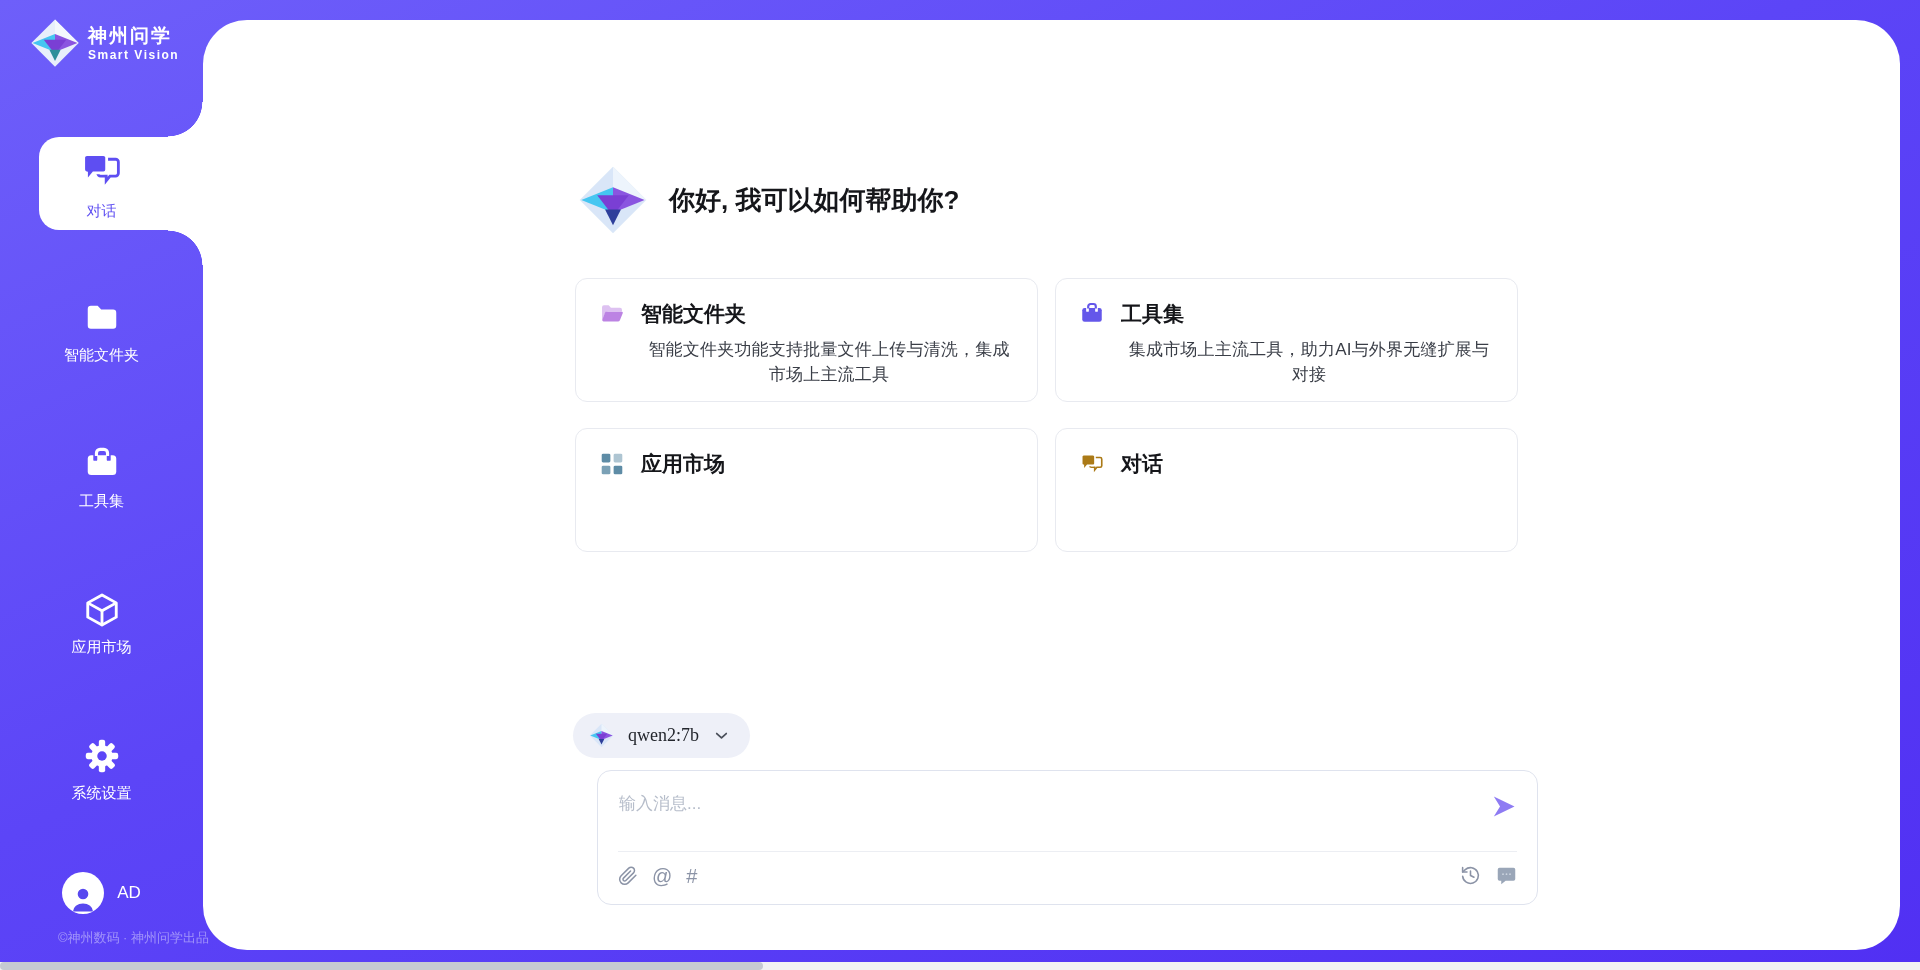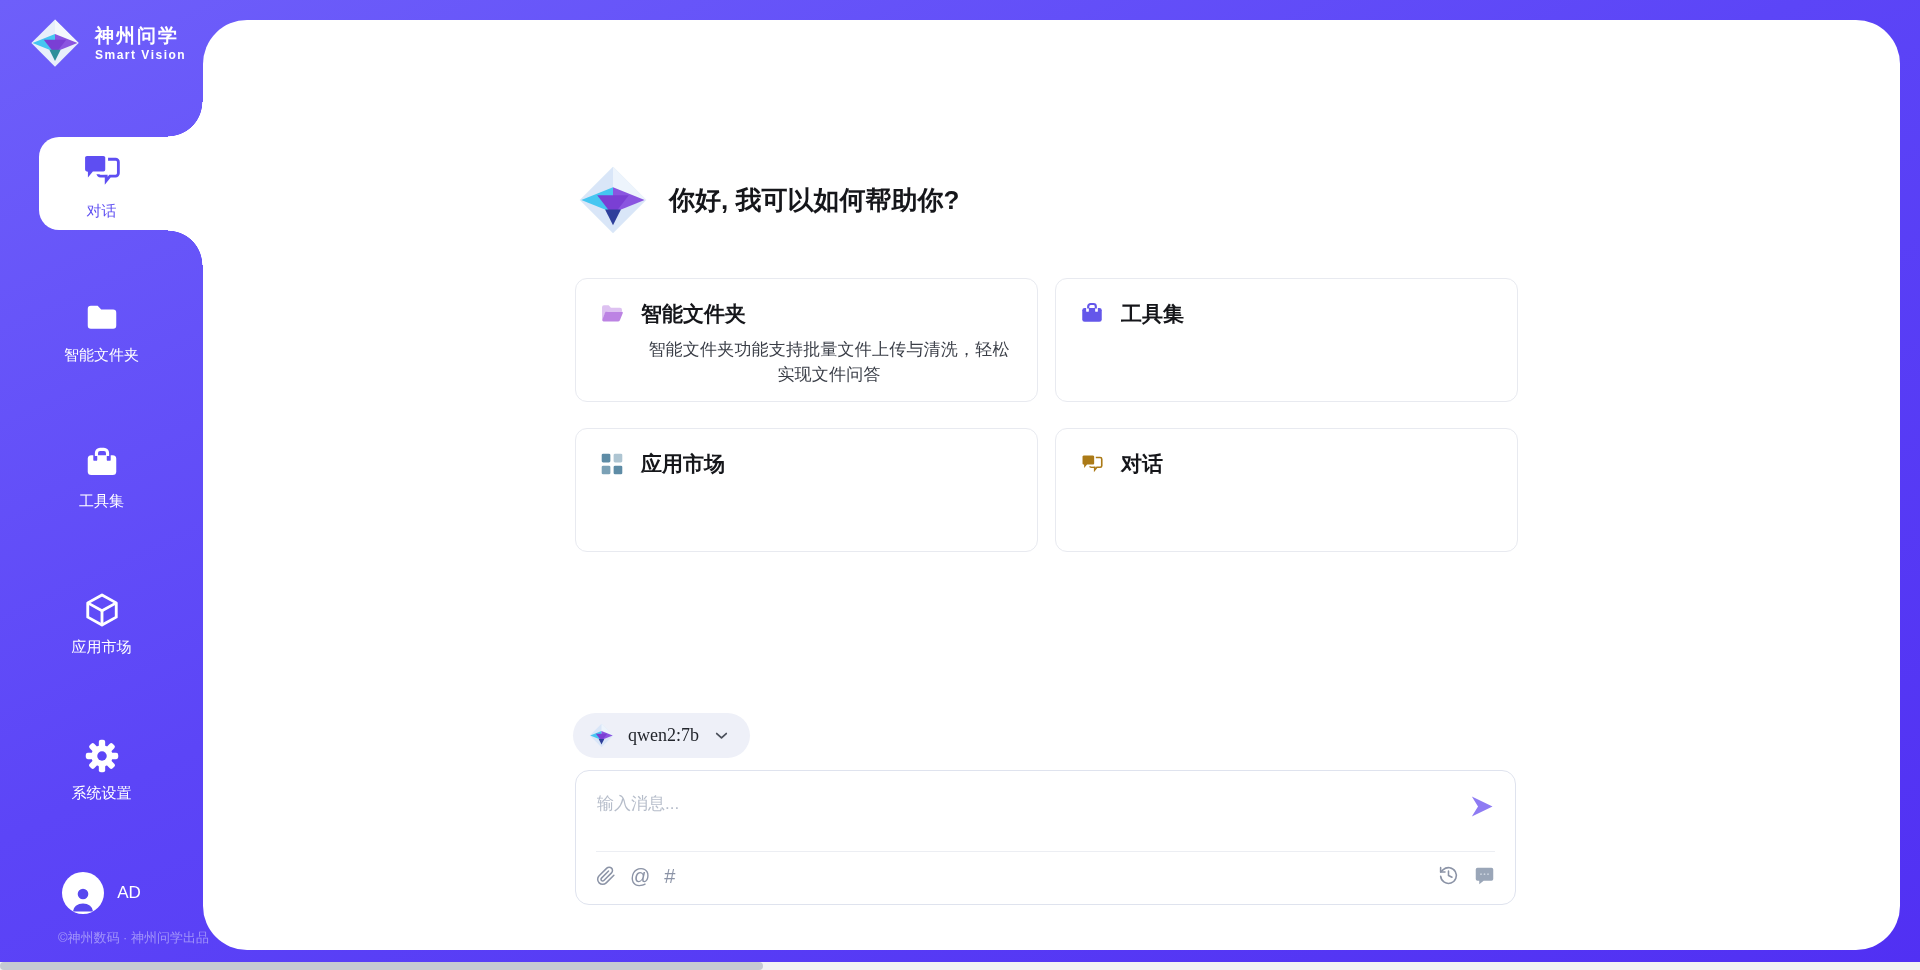--- a/index.html
+++ b/index.html
@@ -2,21 +2,21 @@
 <html><head>
 <meta charset="utf-8">
 <style>
   html,body{margin:0;padding:0;background:#2b2b2b;}
   .stage{
     position:relative;width:1920px;height:970px;overflow:hidden;
     background:linear-gradient(155deg,#6e5ffa 0%,#5c45f7 45%,#5130f3 100%);
     font-family:"Liberation Sans","DejaVu Sans",sans-serif;
   }
   
-  .brand{position:absolute;left:28px;top:16px;display:flex;align-items:center;gap:13px;z-index:3;}
+  .brand{position:absolute;left:28px;top:16px;display:flex;align-items:center;gap:6px;z-index:3;}
   .brand svg{width:54px;height:54px;}
   .brand-name{color:#fff;font-size:19px;font-weight:bold;letter-spacing:2px;line-height:24px;}
   .brand-sub{color:#fff;font-size:12px;letter-spacing:1.5px;line-height:15px;font-weight:600;}
   .tab-bg{position:absolute;left:39px;top:137px;width:164px;height:93px;background:#fff;border-radius:20px 0 0 20px;z-index:1;}
   .scoop{position:absolute;left:168px;width:35px;height:35px;z-index:1;}
   .scoop.top{top:102px;background:radial-gradient(circle at 0 0,rgba(255,255,255,0) 34px,#fff 34.6px);}
   .scoop.bot{top:230px;background:radial-gradient(circle at 0 100%,rgba(255,255,255,0) 34px,#fff 34.6px);}
   .nav-item{position:absolute;left:0;width:203px;display:flex;flex-direction:column;align-items:center;gap:9px;z-index:2;cursor:pointer;}
   .nav-item .nico{width:38px;height:38px;display:block;}
   .nav-item.active .nico{width:45px;height:45px;}
@@ -36,21 +36,21 @@
   .card{position:absolute;width:463px;height:124px;background:#fff;border:1px solid #e8eaf0;border-radius:12px;box-sizing:border-box;padding:21px 23px 0 23px;cursor:pointer;}
   .c1{left:372px;top:258px;} .c2{left:852px;top:258px;} .c3{left:372px;top:408px;} .c4{left:852px;top:408px;}
   .card-head{display:flex;align-items:center;gap:16px;}
   .card-head svg{width:26px;height:26px;flex:0 0 auto;}
   .card-title{font-size:21px;font-weight:bold;color:#15161a;}
   .card-desc{margin:9px 0 0 42px;width:376px;font-size:17px;line-height:25px;color:#3a3e47;letter-spacing:.2px;}
   .model{position:absolute;left:370px;top:693px;height:45px;padding:0 19px 0 15px;background:#eef0f8;border-radius:23px;display:inline-flex;align-items:center;gap:13px;cursor:pointer;}
   .model svg.gem{width:27px;height:27px;}
   .model-label{font-size:18px;color:#23262d;font-family:Liberation Serif, serif;}
   .model svg.chev{width:19px;height:19px;}
-  .composer{position:absolute;left:372px;top:750px;width:941px;height:135px;background:#fff;border:1.5px solid #dfe3ee;border-radius:14px;box-sizing:border-box;}
+  .composer{position:absolute;left:394px;top:750px;width:941px;height:135px;background:#fff;border:1.5px solid #dfe3ee;border-radius:14px;box-sizing:border-box;}
   .ph{position:absolute;left:21px;top:21px;font-size:17px;color:#b6bdca;}
   .send{position:absolute;right:20px;top:22px;width:27px;height:27px;cursor:pointer;}
   .cdivider{position:absolute;left:20px;right:20px;top:80px;height:1px;background:#eceef3;}
   .tools-left{position:absolute;left:20px;top:94px;display:flex;align-items:center;gap:14px;color:#8b93a6;}
   .tools-left svg{width:20px;height:20px;}
   .tool-glyph{font-size:20px;line-height:22px;cursor:pointer;}
   .tools-right{position:absolute;right:20px;top:94px;display:flex;align-items:center;gap:15px;}
   .tools-right svg{width:21px;height:21px;}
   .icon-btn{cursor:pointer;display:inline-flex;}
   
@@ -170,38 +170,39 @@
     </div>
 
     <div class="card c1">
       <div class="card-head">
         <svg viewBox="0 0 24 24">
           <path d="M2.8 5.8 a1.8 1.8 0 0 1 1.8 -1.8 h4.3 l2.1 2.3 h8.4 a1.8 1.8 0 0 1 1.8 1.8 v1.2 h-12.9 a2.6 2.6 0 0 0 -2.4 1.6 l-3.1 6.8 z" fill="#bc83e3" opacity="0.5"></path>
           <path d="M5.6 10.6 a1.6 1.6 0 0 1 1.5 -1 h13.6 a1.3 1.3 0 0 1 1.2 1.8 l-2.6 6.3 a2 2 0 0 1 -1.8 1.2 H4.3 a1.3 1.3 0 0 1 -1.2 -1.8 z" fill="#bc83e3"></path>
         </svg>
         <div class="card-title">智能文件夹</div>
       </div>
-      <div class="card-desc">智能文件夹功能支持批量文件上传与清洗，轻松实现文件问答</div>
+      <div class="card-desc">智能文件夹功能支持批量文件上传与清洗，集成市场上主流工具</div>
     </div>
 
     <div class="card c2">
       <div class="card-head">
         <svg viewBox="0 0 24 24">
           <defs>
               <mask id="caseB">
                 <rect width="24" height="24" fill="#fff"></rect>
                 <rect x="6.6" y="5" width="2.5" height="5" rx="0.8" fill="#000"></rect>
                 <rect x="14.9" y="5" width="2.5" height="5" rx="0.8" fill="#000"></rect>
               </mask>
             </defs>
           <path d="M8.5 7 V5 a2.2 2.2 0 0 1 2.2 -2.2 h2.6 A2.2 2.2 0 0 1 15.5 5 v2" fill="none" stroke="#6457ea" stroke-width="2"></path>
           <rect x="3" y="6.4" width="18" height="12.8" rx="2.2" fill="#6457ea" mask="url(#caseB)"></rect>
         </svg>
         <div class="card-title">工具集</div>
       </div>
+      <div class="card-desc">集成市场上主流工具，助力AI与外界无缝扩展与对接</div>
     </div>
 
     <div class="card c3">
       <div class="card-head">
         <svg viewBox="0 0 24 24">
           <rect x="2.5" y="2.5" width="8" height="8" rx="1.3" fill="#5e8ca6"></rect>
           <rect x="13.5" y="2.5" width="8" height="8" rx="1.3" opacity="0.5" fill="#5e8ca6"></rect>
           <rect x="2.5" y="13.5" width="8" height="8" rx="1.3" opacity="0.82" fill="#5e8ca6"></rect>
           <rect x="13.5" y="13.5" width="8" height="8" rx="1.3" fill="#5e8ca6"></rect>
         </svg>

